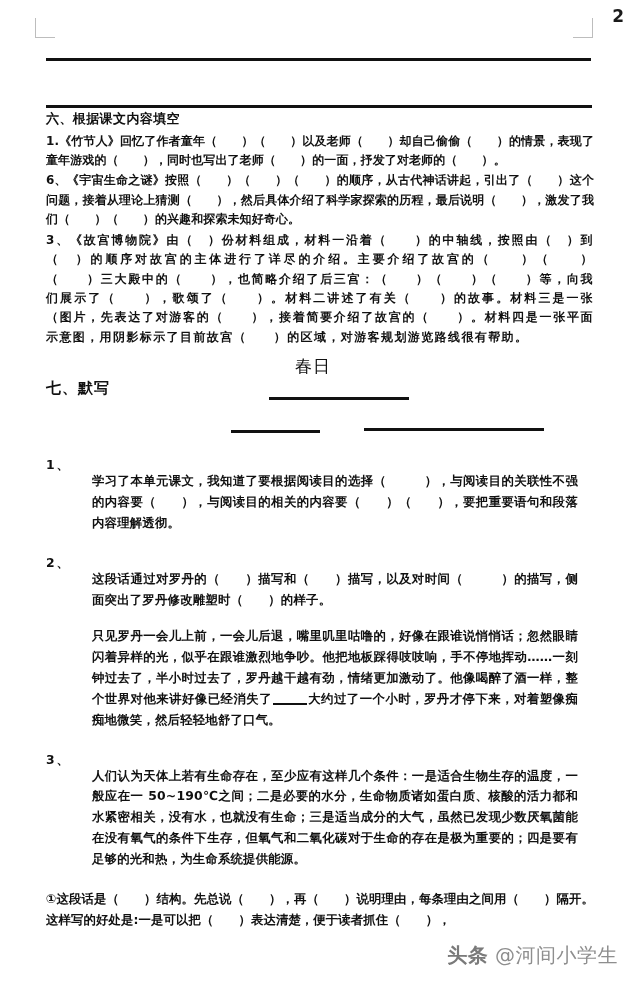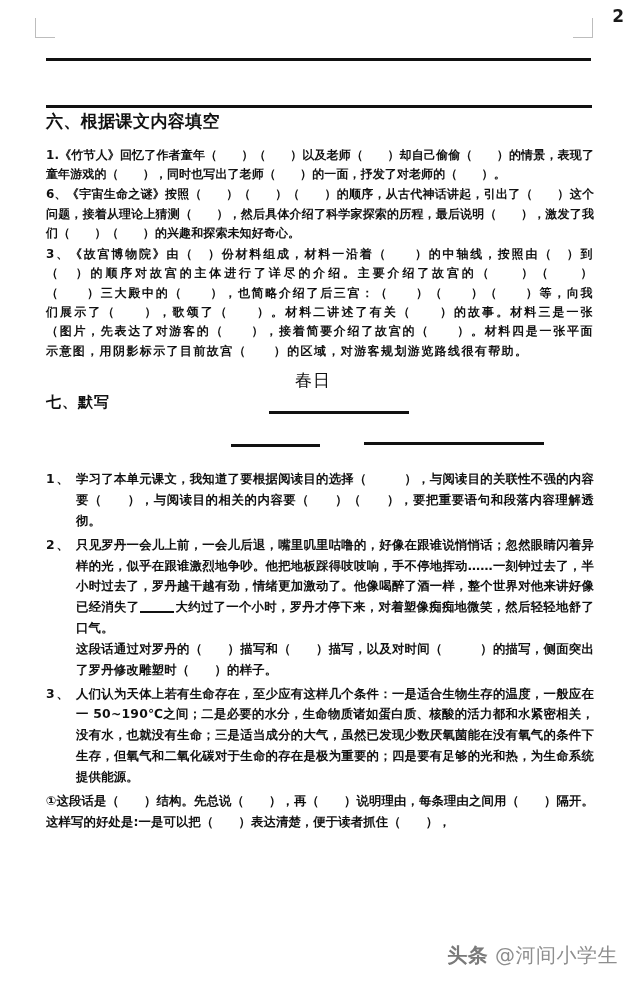--- a/index.html
+++ b/index.html
@@ -53,23 +53,23 @@
   
   .content {
     position: absolute;
     left: 46px;
     top: 108px;
     width: 548px;
   }
 
   .sec-title {
     font-weight: 700;
-    font-size: 17px;
+    font-size: 13px;
     letter-spacing: .4px;
-    margin: 1px 0 11px 0;
+    margin: 1px 0 3px 0;
     line-height: 1.5;
   }
 
   .para {
     font-size: 12px;
     font-weight: 700;
     line-height: 1.62;
     letter-spacing: .1px;
     margin: 0 0 1px 0;
     text-align: justify;
@@ -151,21 +151,21 @@
   }
   .qbody {
     flex: 1 1 auto;
     font-size: 12.4px;
     font-weight: 700;
     line-height: 1.68;
     letter-spacing: .2px;
     text-align: justify;
     text-justify: inter-character;
   }
-  .qbody p { margin: 0; }
+  .qbody p { margin: 16px; }
 
   .sub-item {
     font-size: 12.4px;
     font-weight: 700;
     line-height: 1.68;
     letter-spacing: .1px;
     margin: 0;
     text-align: justify;
     text-justify: inter-character;
   }
@@ -218,22 +218,22 @@
       <div class="qitem">
         <div class="qnum">1、</div>
         <div class="qbody">
           <p>学习了本单元课文，我知道了要根据阅读目的选择（　　　），与阅读目的关联性不强的内容要（　　），与阅读目的相关的内容要（　　）（　　），要把重要语句和段落内容理解透彻。</p>
         </div>
       </div>
 
       <div class="qitem">
         <div class="qnum">2、</div>
         <div class="qbody">
+          <p>这段话通过对罗丹的（　　）描写和（　　）描写，以及对时间（　　　）的描写，侧面突出了罗丹修改雕塑时（　　）的样子。</p>
           <p><span>只见罗丹一会儿上前，一会儿后退，嘴里叽里咕噜的，好像在跟谁说悄悄话；忽然眼睛闪着异样的光，似乎在跟谁激烈地争吵。他把地板踩得吱吱响，手不停地挥动……一刻钟过去了，半小时过去了，罗丹越干越有劲，情绪更加激动了。他像喝醉了酒一样，整个世界对他来讲好像已经消失了</span><span class="ul-blank"></span><span>大约过了一个小时，罗丹才停下来，对着塑像痴痴地微笑，然后轻轻地舒了口气。</span></p>
-          <p>这段话通过对罗丹的（　　）描写和（　　）描写，以及对时间（　　　）的描写，侧面突出了罗丹修改雕塑时（　　）的样子。</p>
         </div>
       </div>
 
       <div class="qitem">
         <div class="qnum">3、</div>
         <div class="qbody">
           <p>人们认为天体上若有生命存在，至少应有这样几个条件：一是适合生物生存的温度，一般应在一 50~190℃之间；二是必要的水分，生命物质诸如蛋白质、核酸的活力都和水紧密相关，没有水，也就没有生命；三是适当成分的大气，虽然已发现少数厌氧菌能在没有氧气的条件下生存，但氧气和二氧化碳对于生命的存在是极为重要的；四是要有足够的光和热，为生命系统提供能源。</p>
         </div>
       </div>
 

